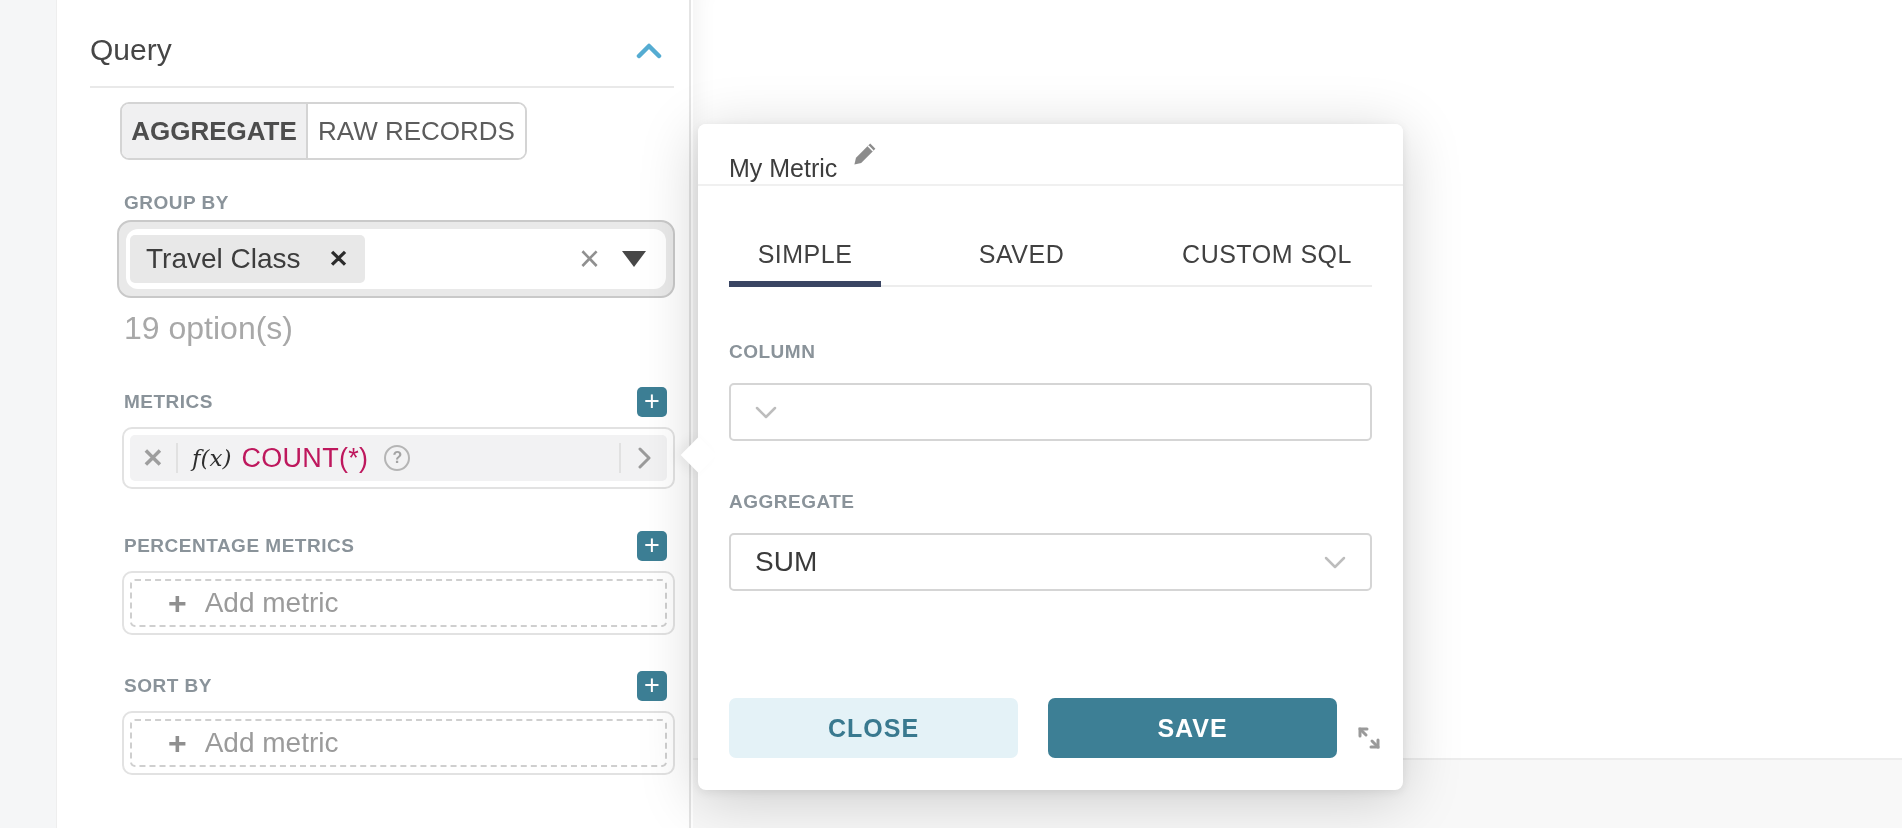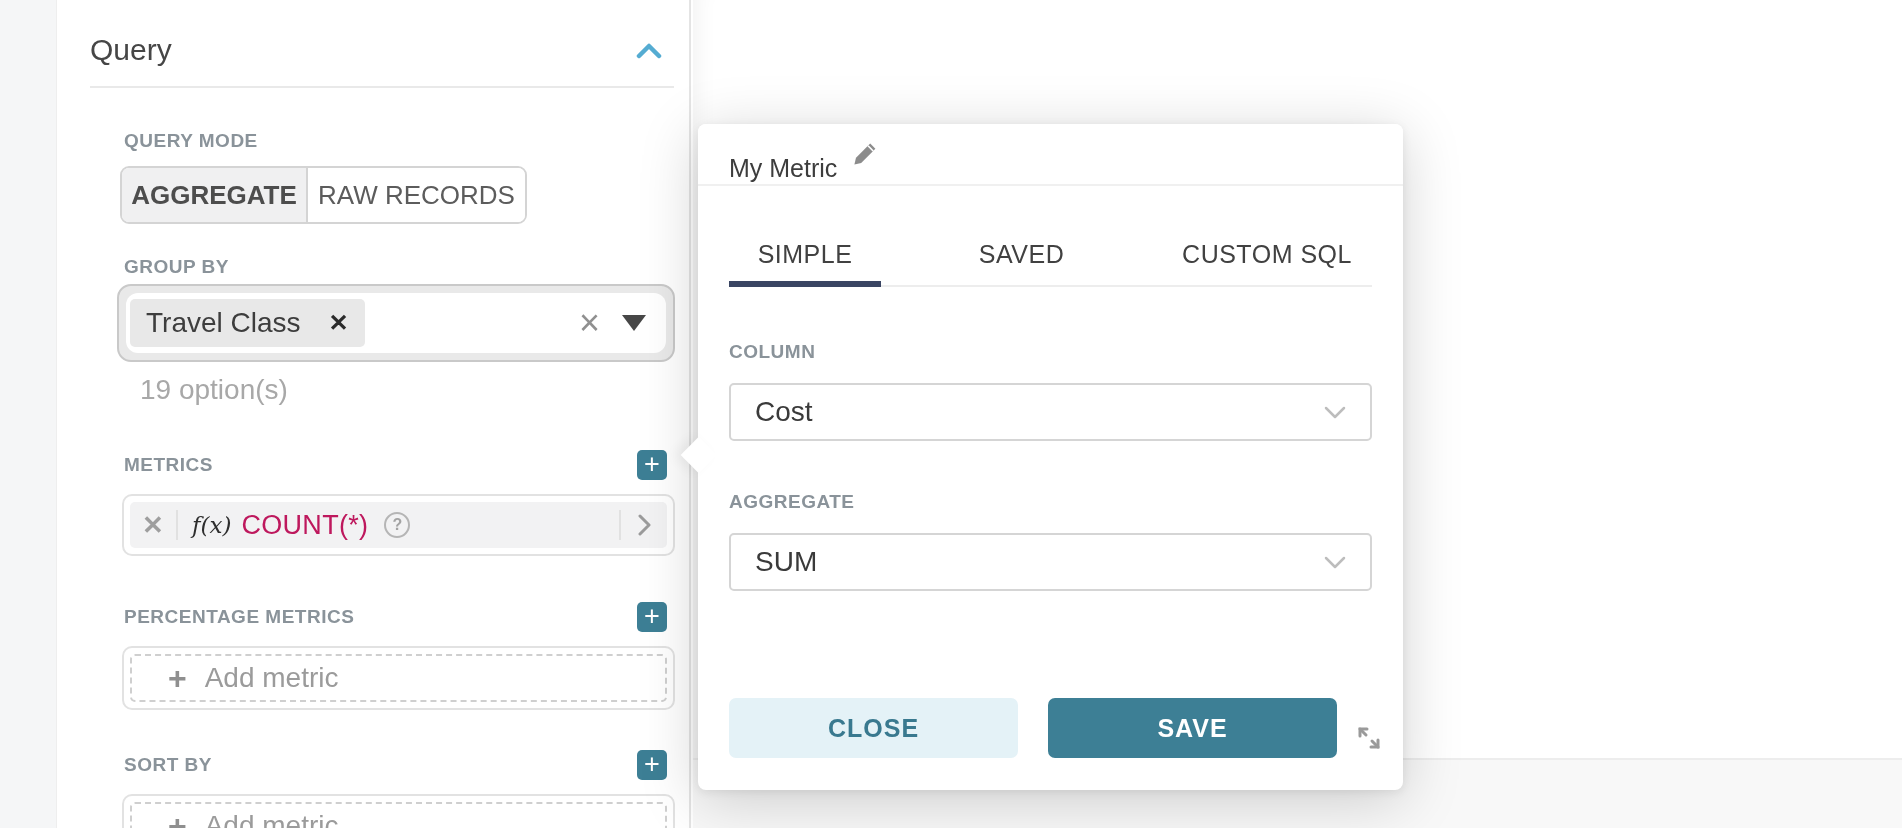--- a/index.html
+++ b/index.html
@@ -18,39 +18,39 @@
 
   
   .control-panel{position:absolute;left:57px;top:0;width:634px;height:828px;background:#fff;border-right:2px solid #e4e4e4;padding:0 15px 0 33px;}
   .panel-header{margin-top:32px;display:flex;align-items:center;justify-content:space-between;}
   .panel-title{font-size:30px;font-weight:400;color:#464646;line-height:36px;}
   .collapse-btn{margin-right:12px;display:flex;align-items:center;cursor:pointer;}
   .panel-hr{margin-top:18px;border-top:2px solid #e9e9e9;}
 
   .ctl-label{margin-top:42px;margin-left:34px;font-size:19px;font-weight:600;color:#8a939a;letter-spacing:.5px;}
   .row-label{display:flex;align-items:center;justify-content:space-between;margin-left:34px;}
-  .row-label .ctl-label{margin:8px;margin-left:0;}
+  .row-label .ctl-label{margin:0;margin-left:0;}
   .plus-btn{width:30px;height:30px;margin-right:7px;border:none;border-radius:5px;background:var(--accent-teal);color:#fff;font-size:27px;line-height:26px;font-weight:400;cursor:pointer;display:flex;align-items:center;justify-content:center;padding-bottom:2px;}
 
   
   .mode-group{margin-top:14px;margin-left:30px;display:inline-flex;border:2px solid #d4d4d4;border-radius:9px;overflow:hidden;background:#fff;}
   .mode-btn{height:54px;border:none;background:#fff;font-size:26px;color:#5c5c5c;cursor:pointer;font-family:inherit;}
   .mode-btn.active{background:#f0f0f1;border-right:2px solid #d4d4d4;font-weight:700;color:#4d4d4d;}
   .mode-btn:nth-child(1){width:186px;}
   .mode-btn:nth-child(2){width:217px;}
 
   
   .gb-outer{margin-top:6px;margin-left:27px;width:558px;height:78px;background:#e9e9e9;border:2px solid #c9c9c9;border-radius:14px;padding:7px;cursor:pointer;}
   .gb-inner{width:100%;height:60px;background:#fff;border-radius:12px;display:flex;align-items:center;padding:0 14px 0 4px;}
   .gb-tag{height:48px;background:#e8e8e8;border-radius:5px;display:flex;align-items:center;padding:0 16px;font-size:28px;color:#3d3d3d;}
   .gb-tag .tag-x{margin-left:28px;font-size:24px;font-weight:700;color:#2b2b2b;cursor:pointer;}
   .gb-spacer{flex:1;}
   .gb-clear{font-size:36px;color:#909090;font-weight:400;cursor:pointer;line-height:30px;margin-right:22px;}
   .gb-caret{width:0;height:0;border-left:12px solid transparent;border-right:12px solid transparent;border-top:16px solid #474747;cursor:pointer;margin-right:6px;}
-  .hint{margin-top:12px;margin-left:50px;font-size:28px;color:#a8a8a8;}
+  .hint{margin-top:12px;margin-left:34px;font-size:32px;color:#a8a8a8;}
 
   .sec-gap-a{margin-top:40px;}
   .sec-gap-b{margin-top:42px;}
   .sec-gap-c{margin-top:36px;}
 
   
   .metric-outer{margin-top:10px;margin-left:32px;width:553px;border:2px solid #e2e2e2;border-radius:10px;background:#fff;padding:6px;}
   .metric-bar{height:46px;background:#f2f2f3;border-radius:5px;display:flex;align-items:center;cursor:pointer;}
   .mbar-x{width:46px;text-align:center;font-size:26px;font-weight:600;color:#9e9e9e;cursor:pointer;}
   .mbar-sep{width:2px;height:30px;background:#e1e1e1;}
@@ -104,21 +104,20 @@
   <div class="panel-header">
     <div class="panel-title">Query</div>
     <div class="collapse-btn">
       <svg width="26" height="17" viewBox="0 0 26 17">
         <polyline points="3,14 13,4 23,14" fill="none" stroke="var(--collapse-blue)" stroke-width="4.5" stroke-linecap="round" stroke-linejoin="round"></polyline>
       </svg>
     </div>
   </div>
   <div class="panel-hr"></div>
 
-  <div class="ctl-label">QUERY MODE</div>
   <div class="mode-group">
     <button class="mode-btn active">AGGREGATE</button>
     <button class="mode-btn">RAW RECORDS</button>
   </div>
 
   <div class="ctl-label" style="margin-top:32px;">GROUP BY</div>
   <div class="gb-outer">
     <div class="gb-inner">
       <span class="gb-tag">
         <span>Travel Class</span>
@@ -201,21 +200,20 @@
   <div class="pop-body">
     <div class="tabs">
       <span class="tab t1">SIMPLE</span>
       <span class="tab t2">SAVED</span>
       <span class="tab t3">CUSTOM SQL</span>
       <span class="tab-underline"></span>
     </div>
 
     <div class="pop-label">COLUMN</div>
     <div class="pop-select">
-      <span class="val">Cost</span>
       <svg width="22" height="13" viewBox="0 0 22 13">
         <polyline points="2,2 11,11 20,2" fill="none" stroke="#bdbdbd" stroke-width="2.5" stroke-linecap="round" stroke-linejoin="round"></polyline>
       </svg>
     </div>
 
     <div class="pop-label second">AGGREGATE</div>
     <div class="pop-select">
       <span class="val">SUM</span>
       <svg width="22" height="13" viewBox="0 0 22 13">
         <polyline points="2,2 11,11 20,2" fill="none" stroke="#bdbdbd" stroke-width="2.5" stroke-linecap="round" stroke-linejoin="round"></polyline>

